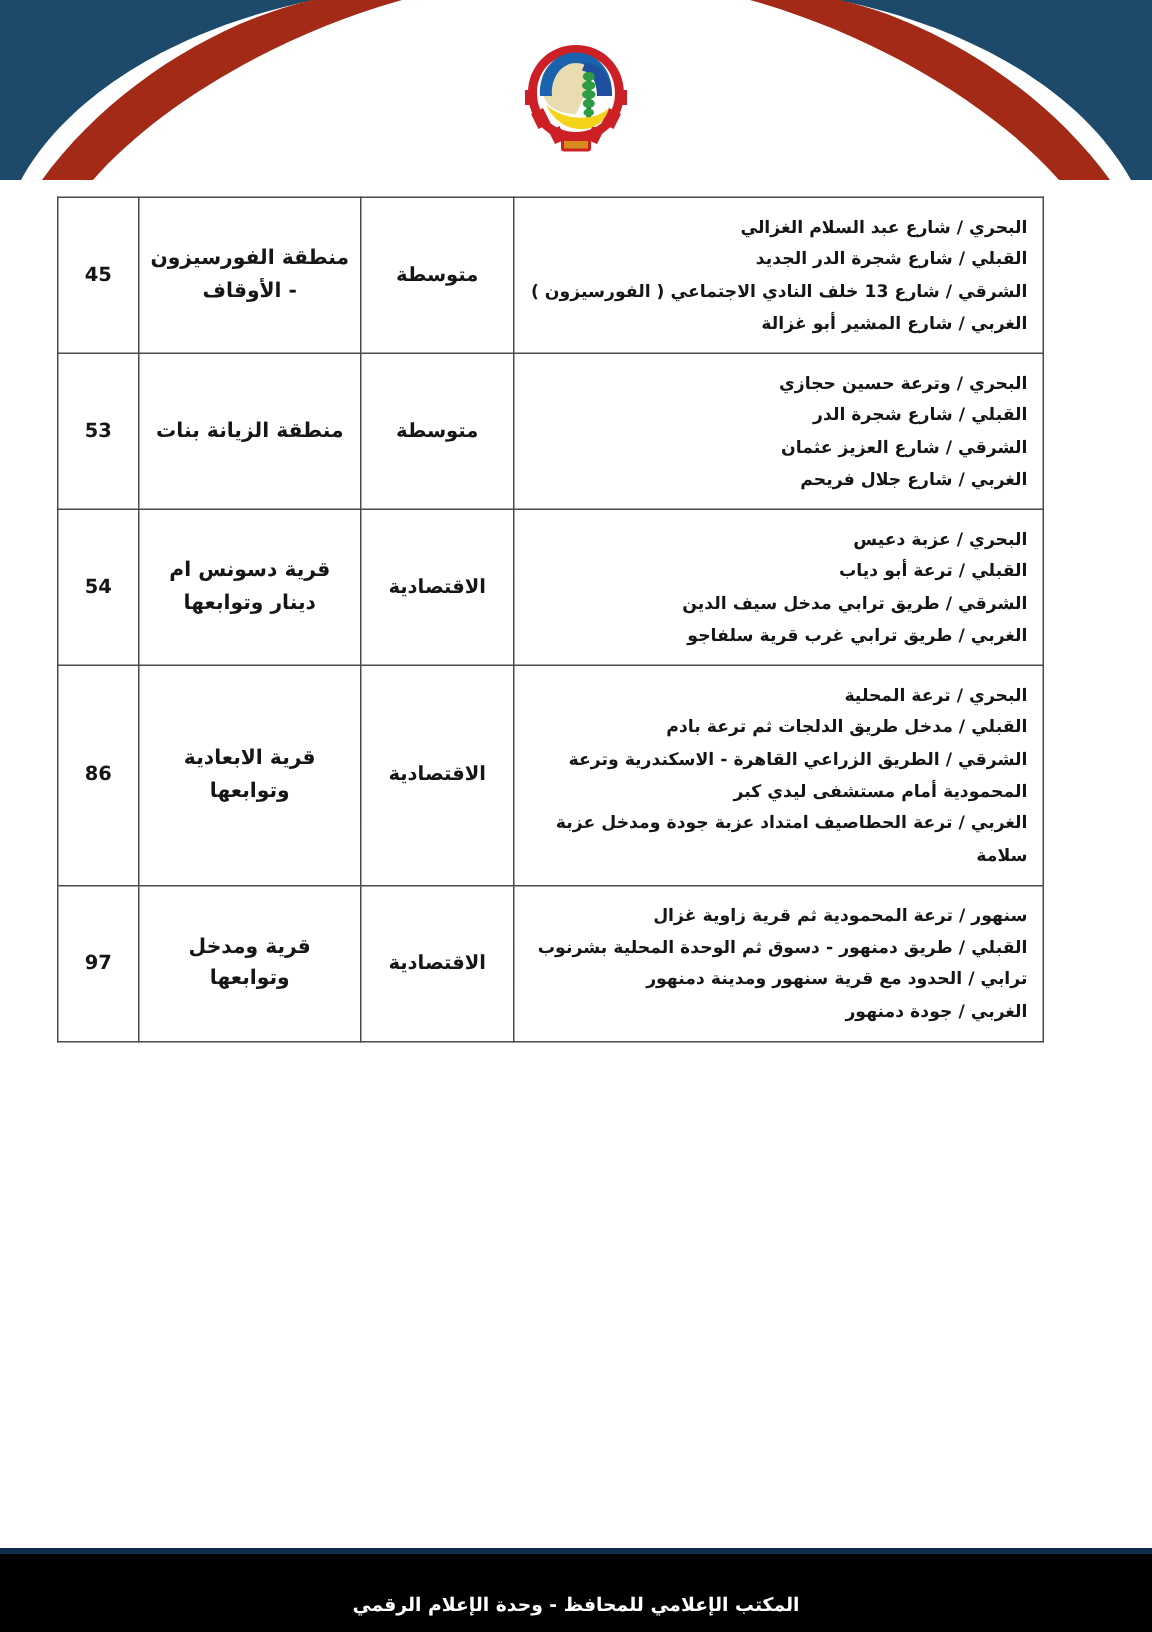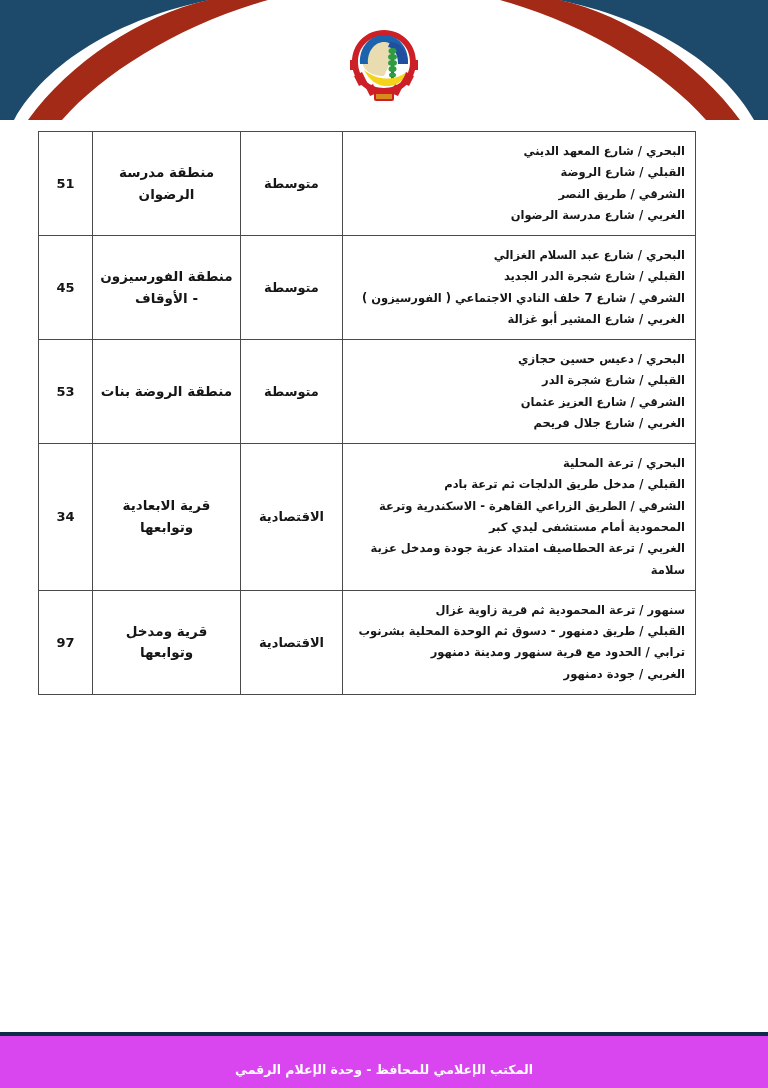--- a/index.html
+++ b/index.html
@@ -79,21 +79,21 @@
                  padding: 9px 10px 9px 8px; }
   .bound-line { display: block; white-space: normal; }
 
   
   .footer {
     position: absolute;
     left: 0;
     bottom: 0;
     width: 768px;
     height: 56px;
-    background: #d946ef;
+    background: #000000;
     z-index: 4;
   }
   .footer-inner {
     position: absolute;
     left: 0; right: 0;
     bottom: 11px;
     text-align: center;
     color: #ffffff;
     font-size: 12.5px;
     font-weight: bold;
@@ -167,61 +167,61 @@
     <rect x="53" y="34" width="3" height="32" fill="#1f7a34"></rect>
     <path d="M26,56 C32,68 42,73 52,72 C60,71 66,66 68,58 C60,66 40,68 26,56 Z" fill="#f5d31a"></path>
   </svg>
 </div>
 
 <div class="sheet">
   <table class="zones">
     <tbody>
         <tr>
           <td class="col-bounds">
-            <span class="bound-line">البحري / شارع المعهد الديني</span>
-            <span class="bound-line">القبلي / شارع الروضة</span>
-            <span class="bound-line">الشرقي / طريق النصر</span>
-            <span class="bound-line">الغربي / شارع مدرسة الرضوان</span>
-          </td>
-          <td class="col-type">متوسطة</td>
-          <td class="col-name">منطقة مدرسة الرضوان</td>
-          <td class="col-num">51</td>
-        </tr>
-        <tr>
-          <td class="col-bounds">
             <span class="bound-line">البحري / شارع عبد السلام الغزالي</span>
             <span class="bound-line">القبلي / شارع شجرة الدر الجديد</span>
-            <span class="bound-line">الشرقي / شارع 7 خلف النادي الاجتماعي ( الفورسيزون )</span>
+            <span class="bound-line">الشرقي / شارع 13 خلف النادي الاجتماعي ( الفورسيزون )</span>
             <span class="bound-line">الغربي / شارع المشير أبو غزالة</span>
           </td>
           <td class="col-type">متوسطة</td>
           <td class="col-name">منطقة الفورسيزون - الأوقاف</td>
           <td class="col-num">45</td>
         </tr>
         <tr>
           <td class="col-bounds">
-            <span class="bound-line">البحري / دعيس حسين حجازي</span>
+            <span class="bound-line">البحري / وترعة حسين حجازي</span>
             <span class="bound-line">القبلي / شارع شجرة الدر</span>
             <span class="bound-line">الشرقي / شارع العزيز عثمان</span>
             <span class="bound-line">الغربي / شارع جلال فريحم</span>
           </td>
           <td class="col-type">متوسطة</td>
-          <td class="col-name">منطقة الروضة بنات</td>
+          <td class="col-name">منطقة الزيانة بنات</td>
           <td class="col-num">53</td>
+        </tr>
+        <tr>
+          <td class="col-bounds">
+            <span class="bound-line">البحري / عزبة دعيس</span>
+            <span class="bound-line">القبلي / ترعة أبو دياب</span>
+            <span class="bound-line">الشرقي / طريق ترابي مدخل سيف الدين</span>
+            <span class="bound-line">الغربي / طريق ترابي غرب قرية سلفاجو</span>
+          </td>
+          <td class="col-type">الاقتصادية</td>
+          <td class="col-name">قرية دسونس ام دينار وتوابعها</td>
+          <td class="col-num">54</td>
         </tr>
         <tr>
           <td class="col-bounds">
             <span class="bound-line">البحري / ترعة المحلية</span>
             <span class="bound-line">القبلي / مدخل طريق الدلجات ثم ترعة بادم</span>
             <span class="bound-line">الشرقي / الطريق الزراعي القاهرة - الاسكندرية وترعة المحمودية أمام مستشفى ليدي كبر</span>
             <span class="bound-line">الغربي / ترعة الحطاصيف امتداد عزبة جودة ومدخل عزبة سلامة</span>
           </td>
           <td class="col-type">الاقتصادية</td>
           <td class="col-name">قرية الابعادية وتوابعها</td>
-          <td class="col-num">34</td>
+          <td class="col-num">86</td>
         </tr>
         <tr>
           <td class="col-bounds">
             <span class="bound-line">سنهور / ترعة المحمودية ثم قرية زاوية غزال</span>
             <span class="bound-line">القبلي / طريق دمنهور - دسوق ثم الوحدة المحلية بشرنوب</span>
             <span class="bound-line">ترابي / الحدود مع قرية سنهور ومدينة دمنهور</span>
             <span class="bound-line">الغربي / جودة دمنهور</span>
           </td>
           <td class="col-type">الاقتصادية</td>
           <td class="col-name">قرية ومدخل وتوابعها</td>

